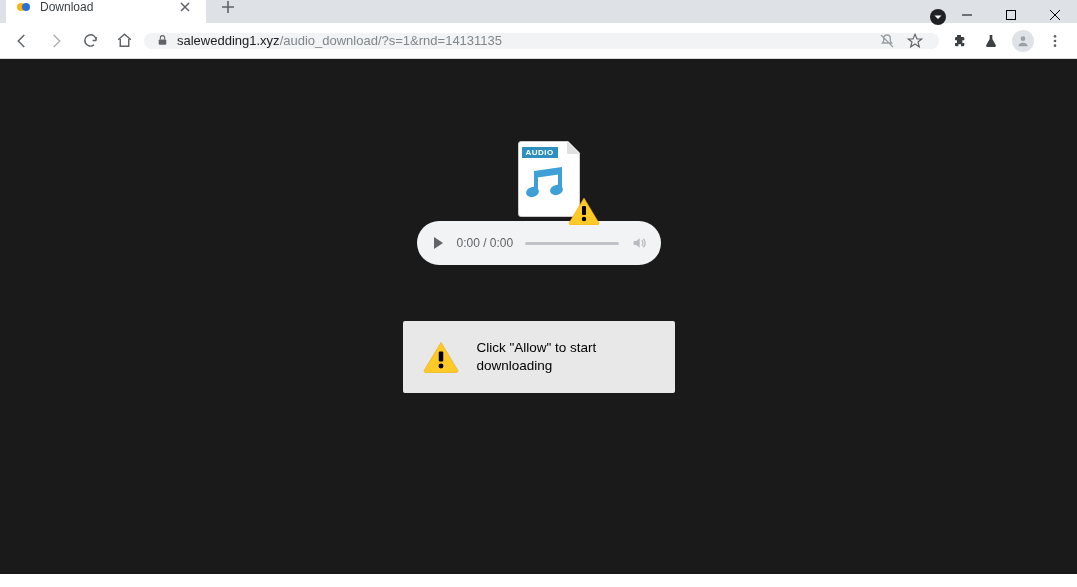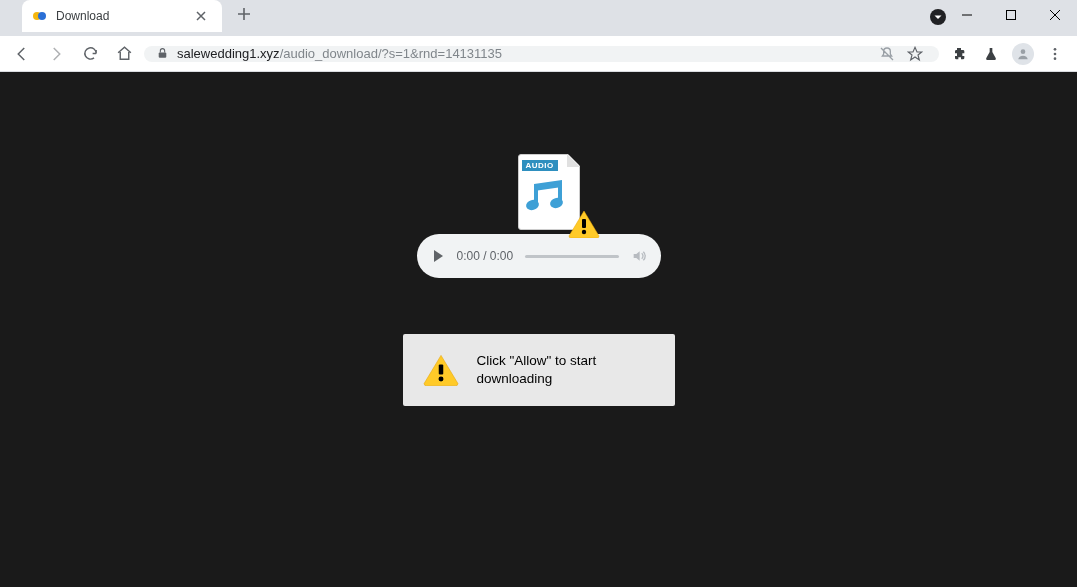--- a/index.html
+++ b/index.html
@@ -6,25 +6,25 @@
   body {
     width: 1077px;
     height: 587px;
     font-family: "Segoe UI", Arial, sans-serif;
     background: #fff;
     overflow: hidden;
     position: relative;
   }
   
   .titlebar {
-    height: 36px;
+    height: 23px;
     background: #dee1e6;
     display: flex;
-    position: relative;
-    padding-left: 16px;
+    align-items: flex-end;
+    position: relative;
   }
   .tab {
     height: 32px;
     margin-left: 6px;
     background: #fff;
     border-radius: 8px 8px 0 0;
     display: flex;
     align-items: center;
     padding: 0 10px;
     gap: 8px;

